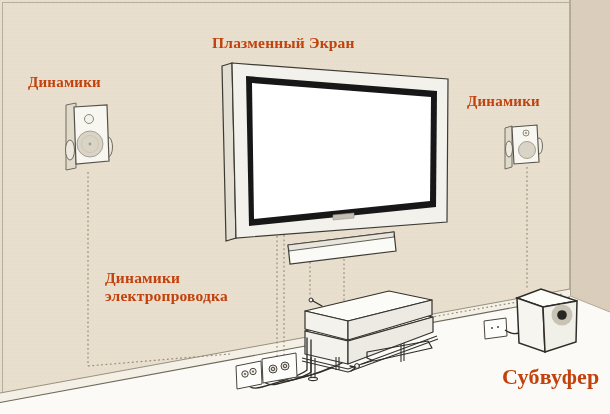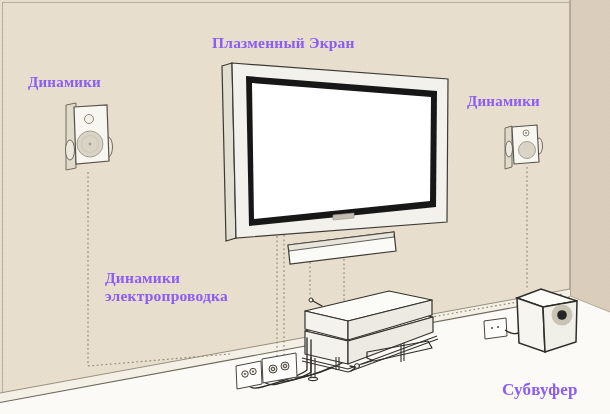--- a/index.html
+++ b/index.html
@@ -5,32 +5,32 @@
   html,body{margin:0;padding:0;background:#ffffff;}
   .stage{
     position:relative;
     width:610px;height:414px;
     overflow:hidden;
     font-family:"Liberation Serif", serif;
   }
   .stage svg{position:absolute;left:0;top:0;}
   .label{
     position:absolute;
-    color:#8b5cf6;
+    color:#c2410c;
     font-weight:bold;
     font-family:"Liberation Serif", serif;
     white-space:nowrap;
     letter-spacing:0.2px;
   }
   .label.wrap{white-space:normal;}
   .lbl-plasma{left:212px;top:34px;font-size:15.5px;}
   .lbl-spk-left{left:28px;top:74px;font-size:15px;}
   .lbl-spk-right{left:467px;top:93px;font-size:15px;}
   .lbl-wiring{left:105px;top:269px;font-size:15.5px;line-height:18px;width:165px;}
-  .lbl-sub{left:502px;top:364px;font-size:17px;margin-top:16px;}
+  .lbl-sub{left:502px;top:364px;font-size:22px;}
 </style>
 </head>
 <body>
 
 <div class="stage">
 
 <svg width="610" height="414" viewBox="0 0 610 414">
   <defs>
     <pattern id="walldots" width="4" height="4" patternUnits="userSpaceOnUse">
       <circle cx="1" cy="1" r="0.55" fill="#d5c7ae"></circle>

